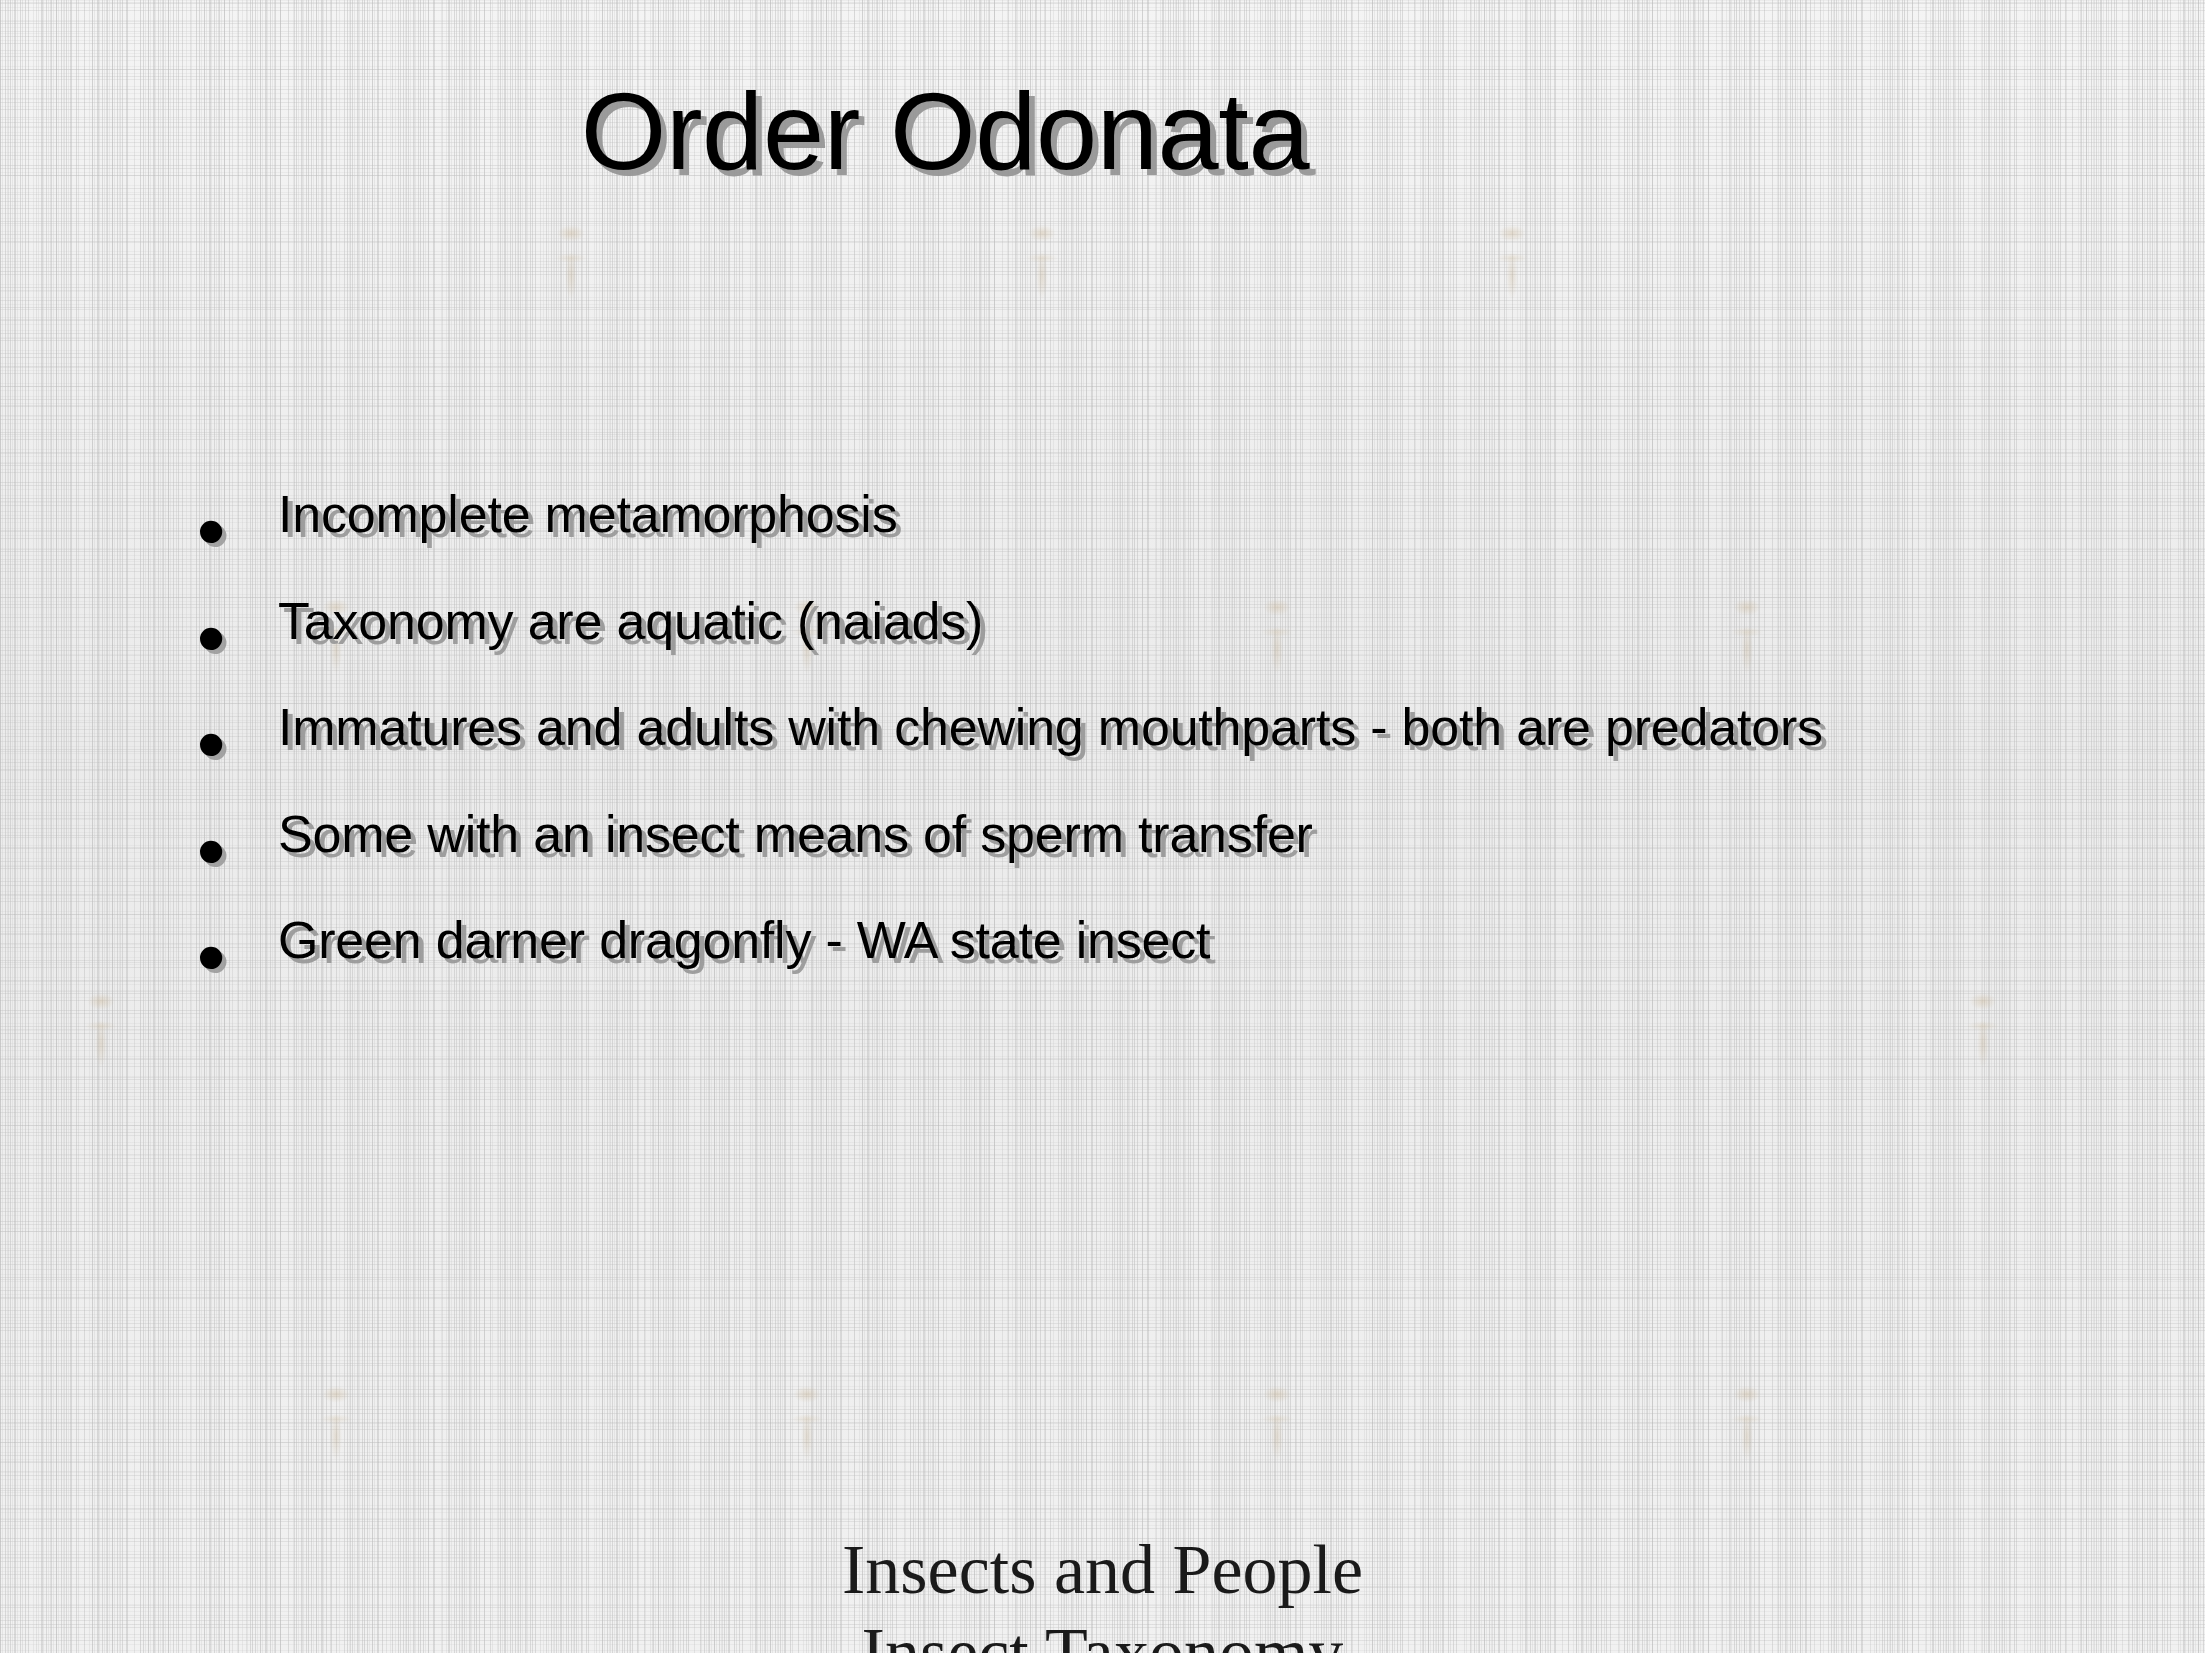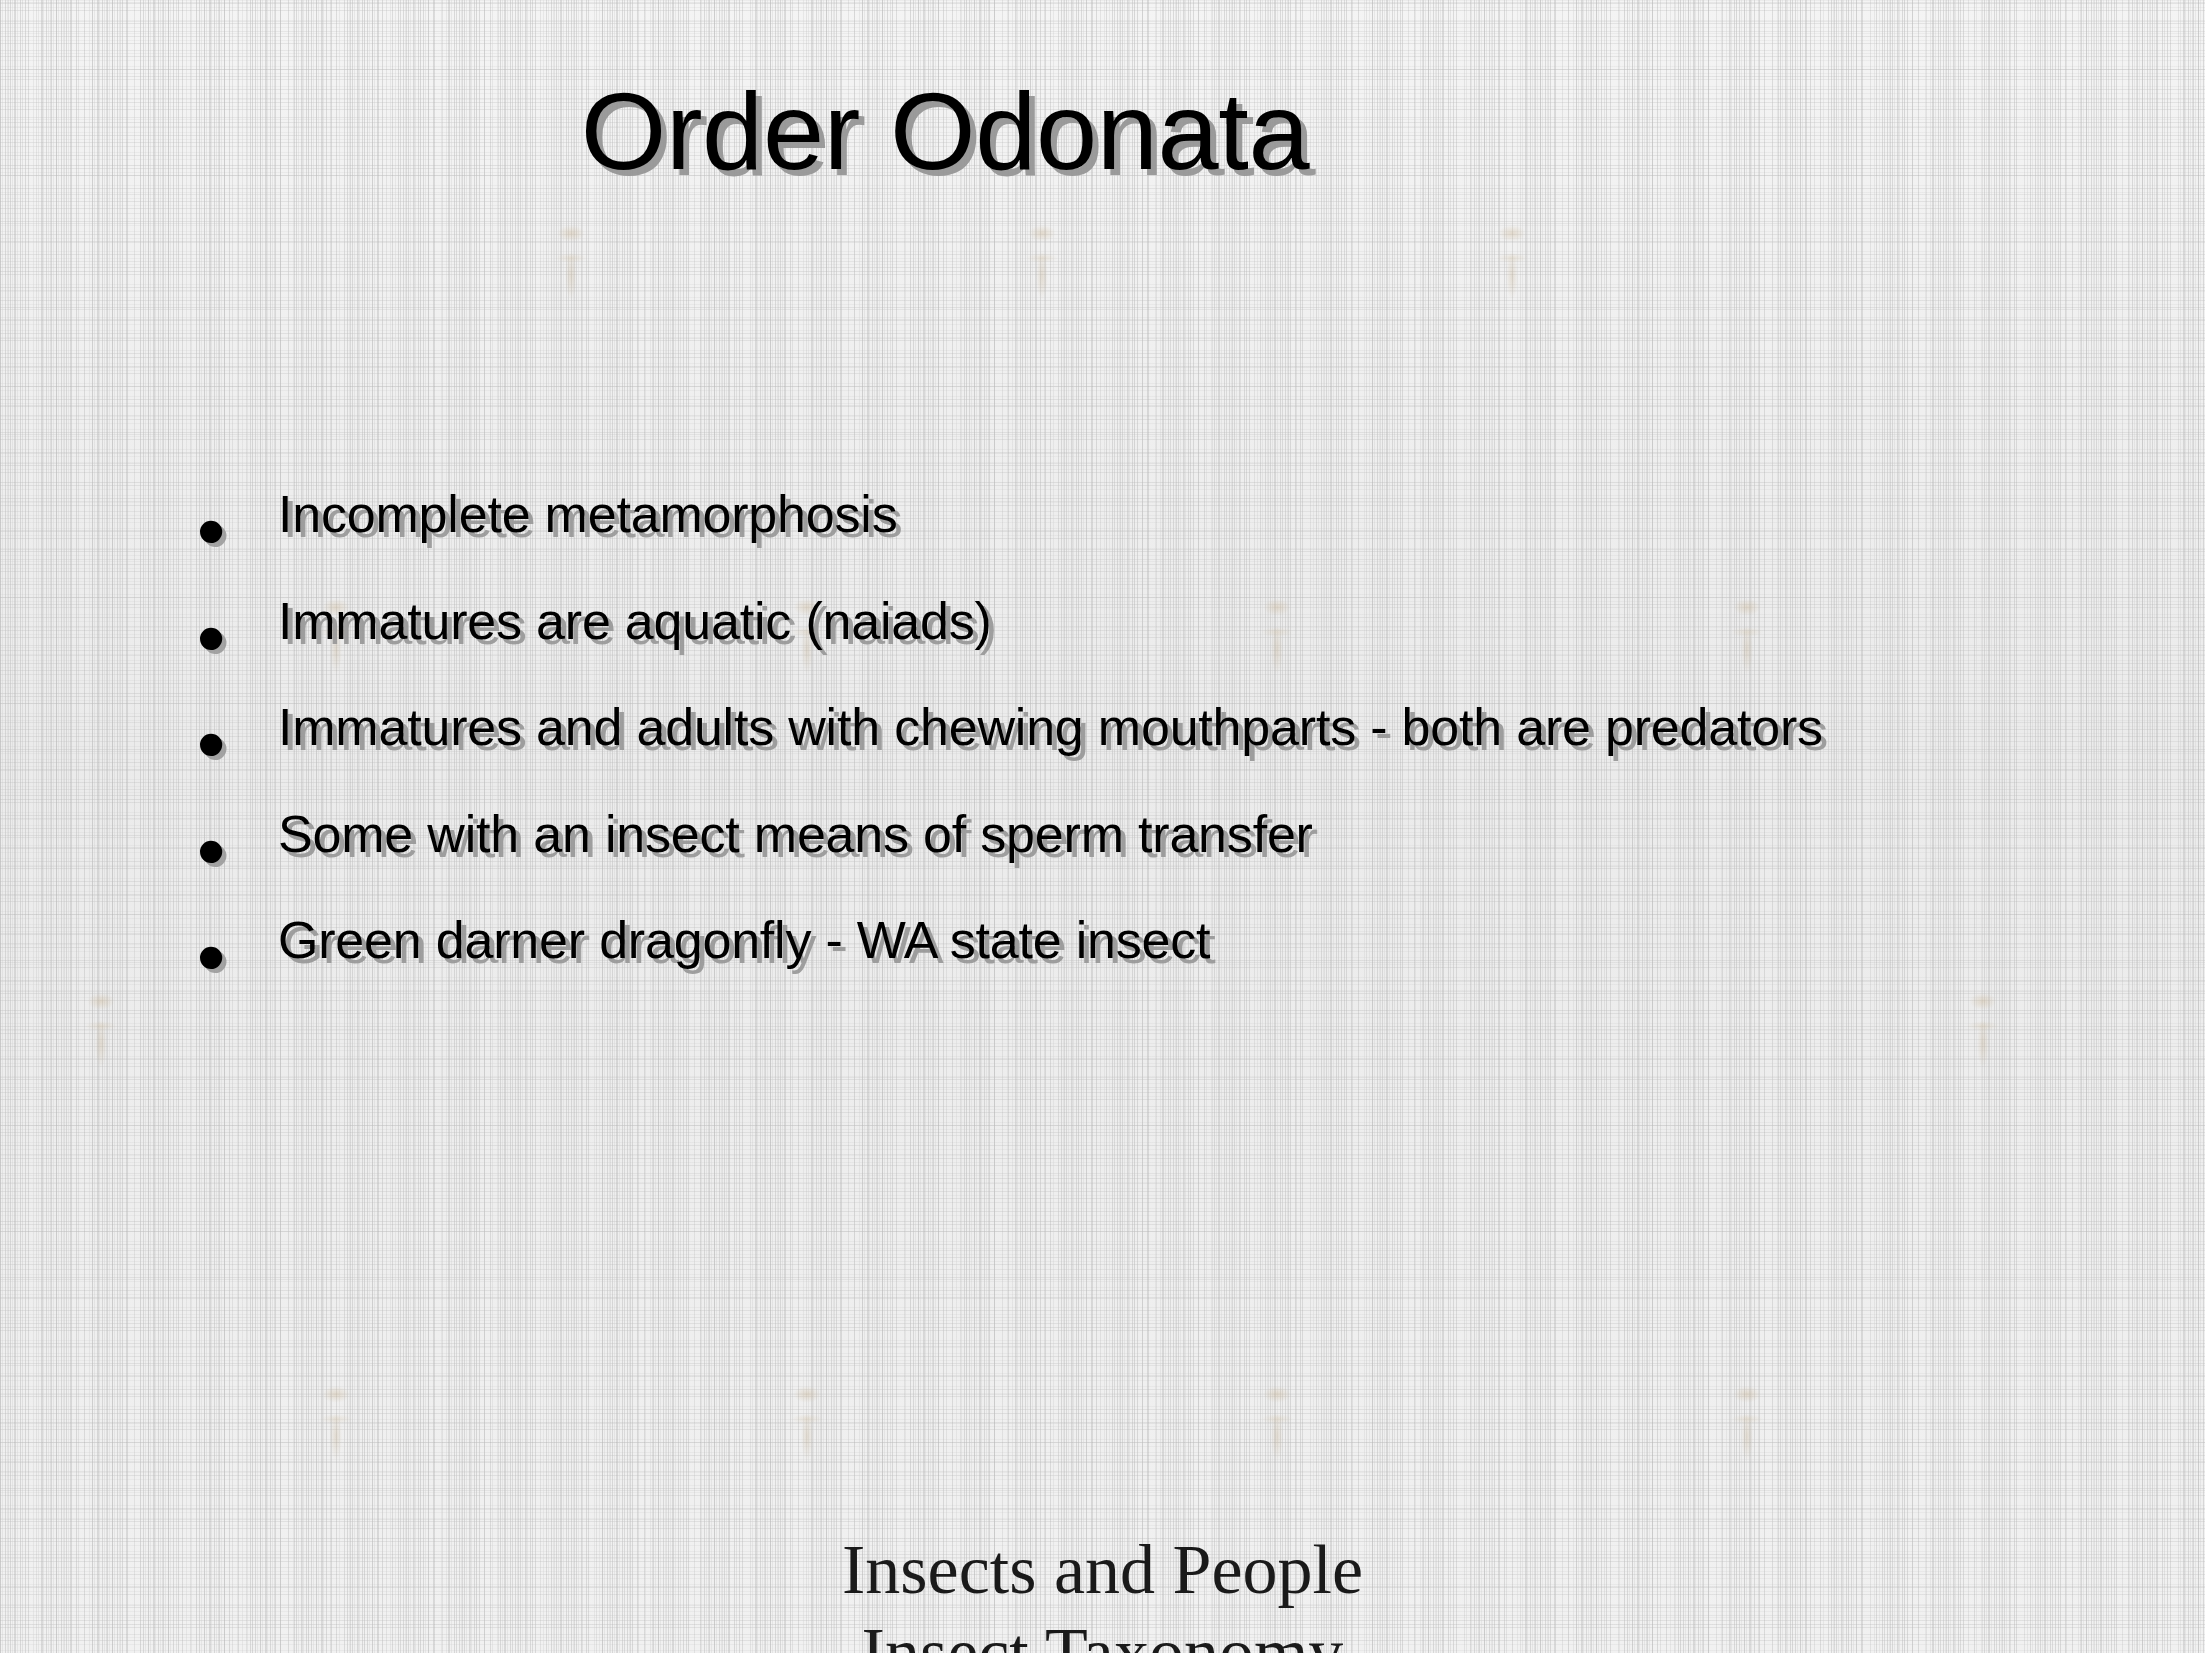--- a/index.html
+++ b/index.html
@@ -142,21 +142,21 @@
 
   <div class="bullets">
 
     <div class="bullet-row">
       <span class="bullet-dot">•</span>
       <span class="bullet-text">Incomplete metamorphosis</span>
     </div>
 
     <div class="bullet-row">
       <span class="bullet-dot">•</span>
-      <span class="bullet-text">Immatures are aquatic (naiads)</span>
+      <span class="bullet-text">Taxonomy are aquatic (naiads)</span>
     </div>
 
     <div class="bullet-row">
       <span class="bullet-dot">•</span>
       <span class="bullet-text">Immatures and adults with chewing mouthparts - both are predators</span>
     </div>
 
     <div class="bullet-row">
       <span class="bullet-dot">•</span>
       <span class="bullet-text">Some with an insect means of sperm transfer</span>

